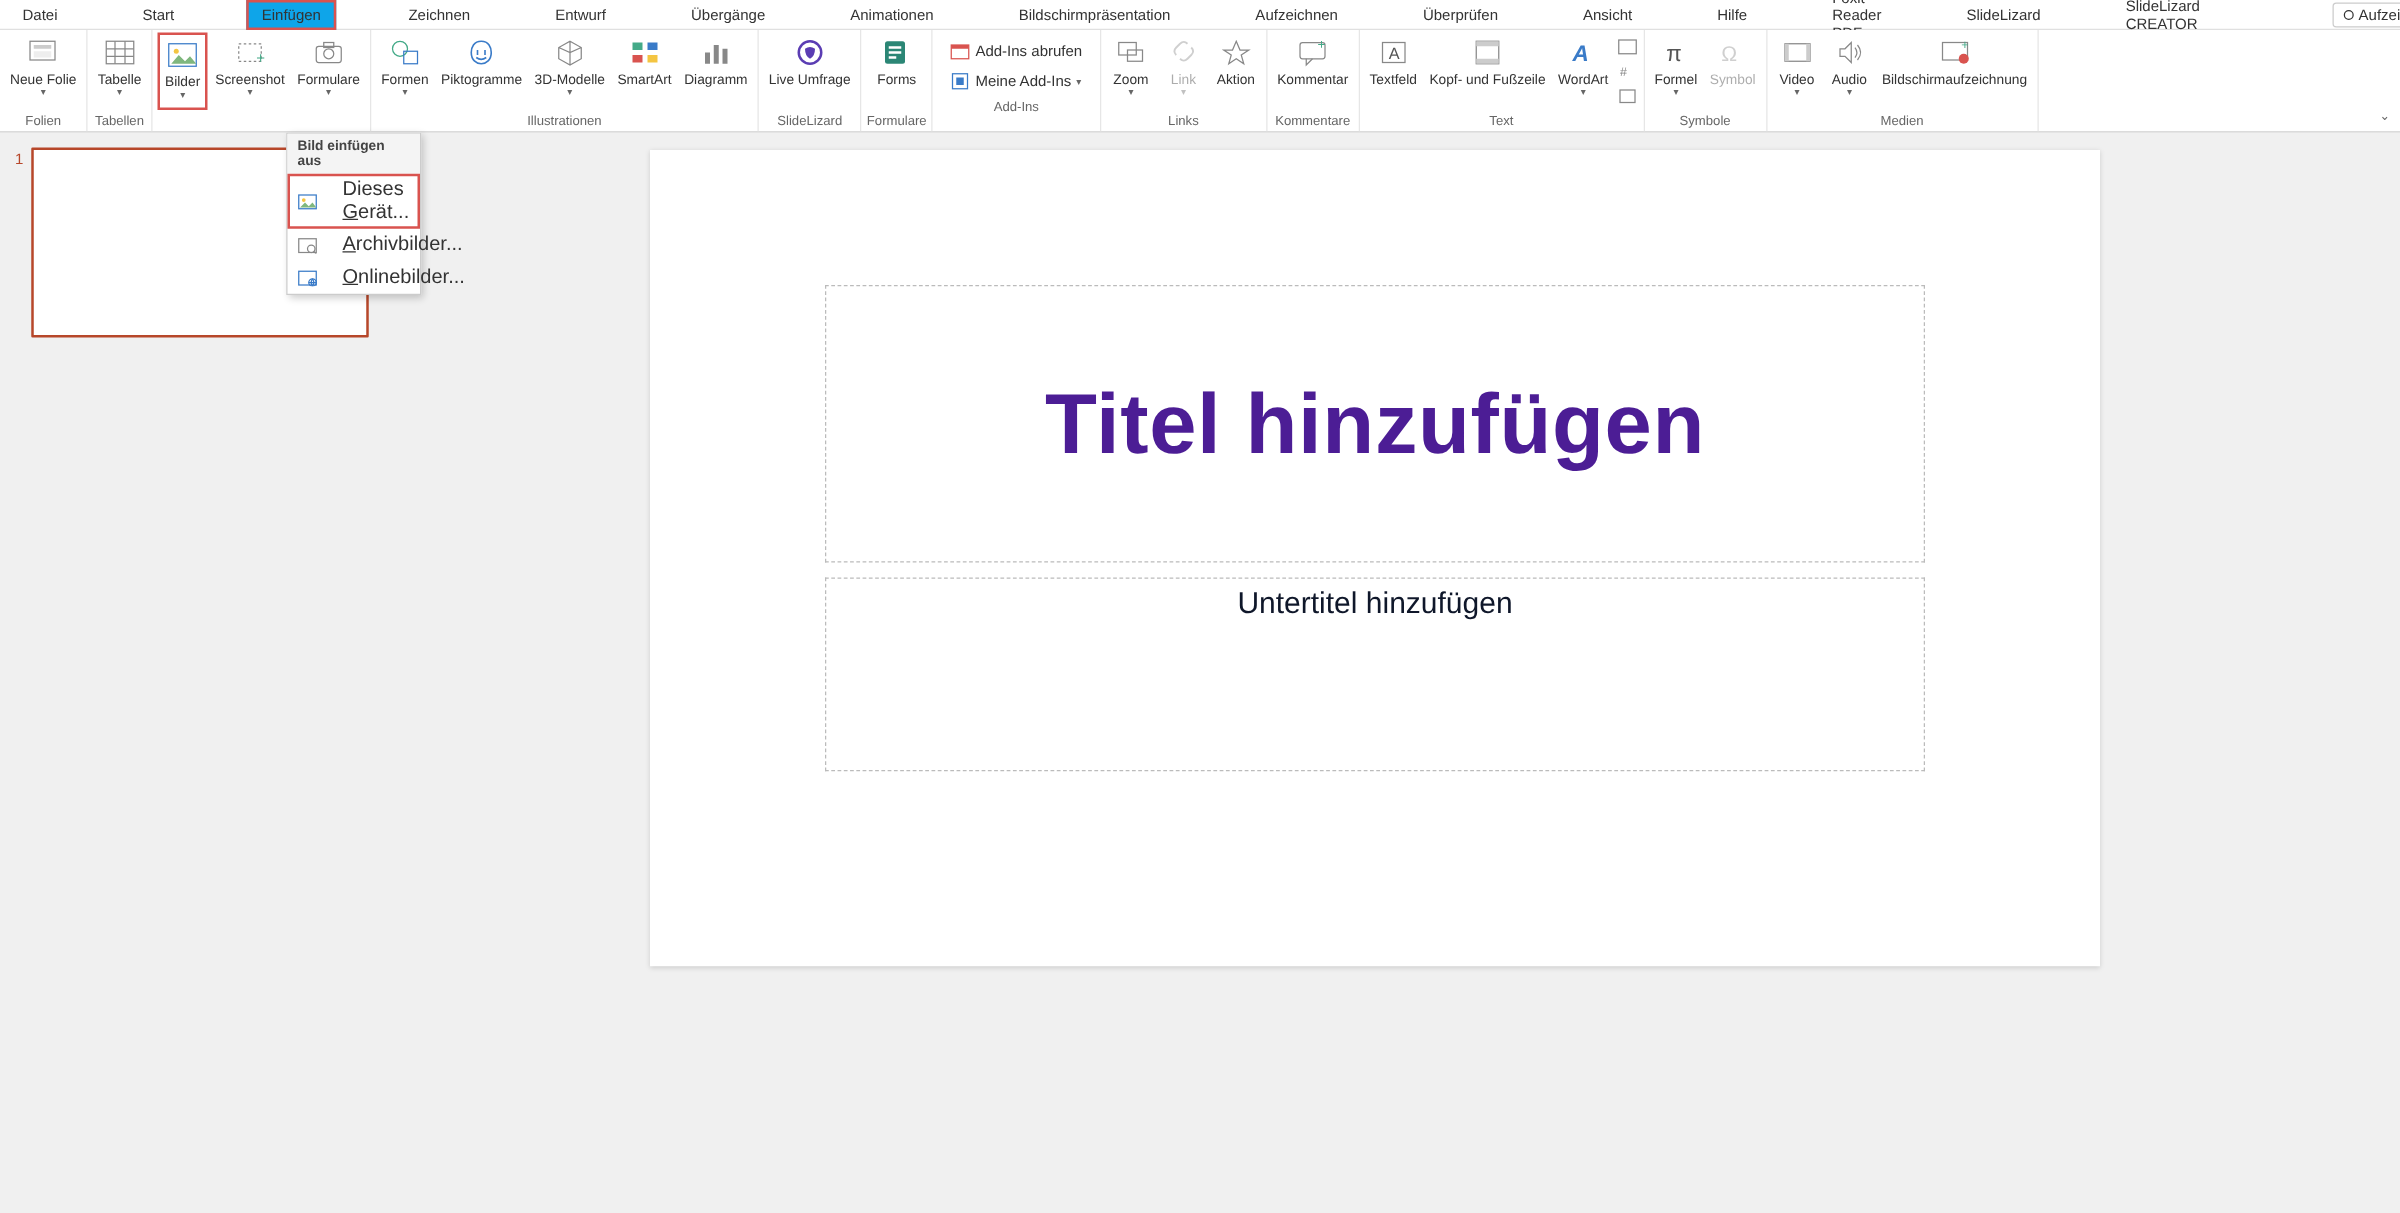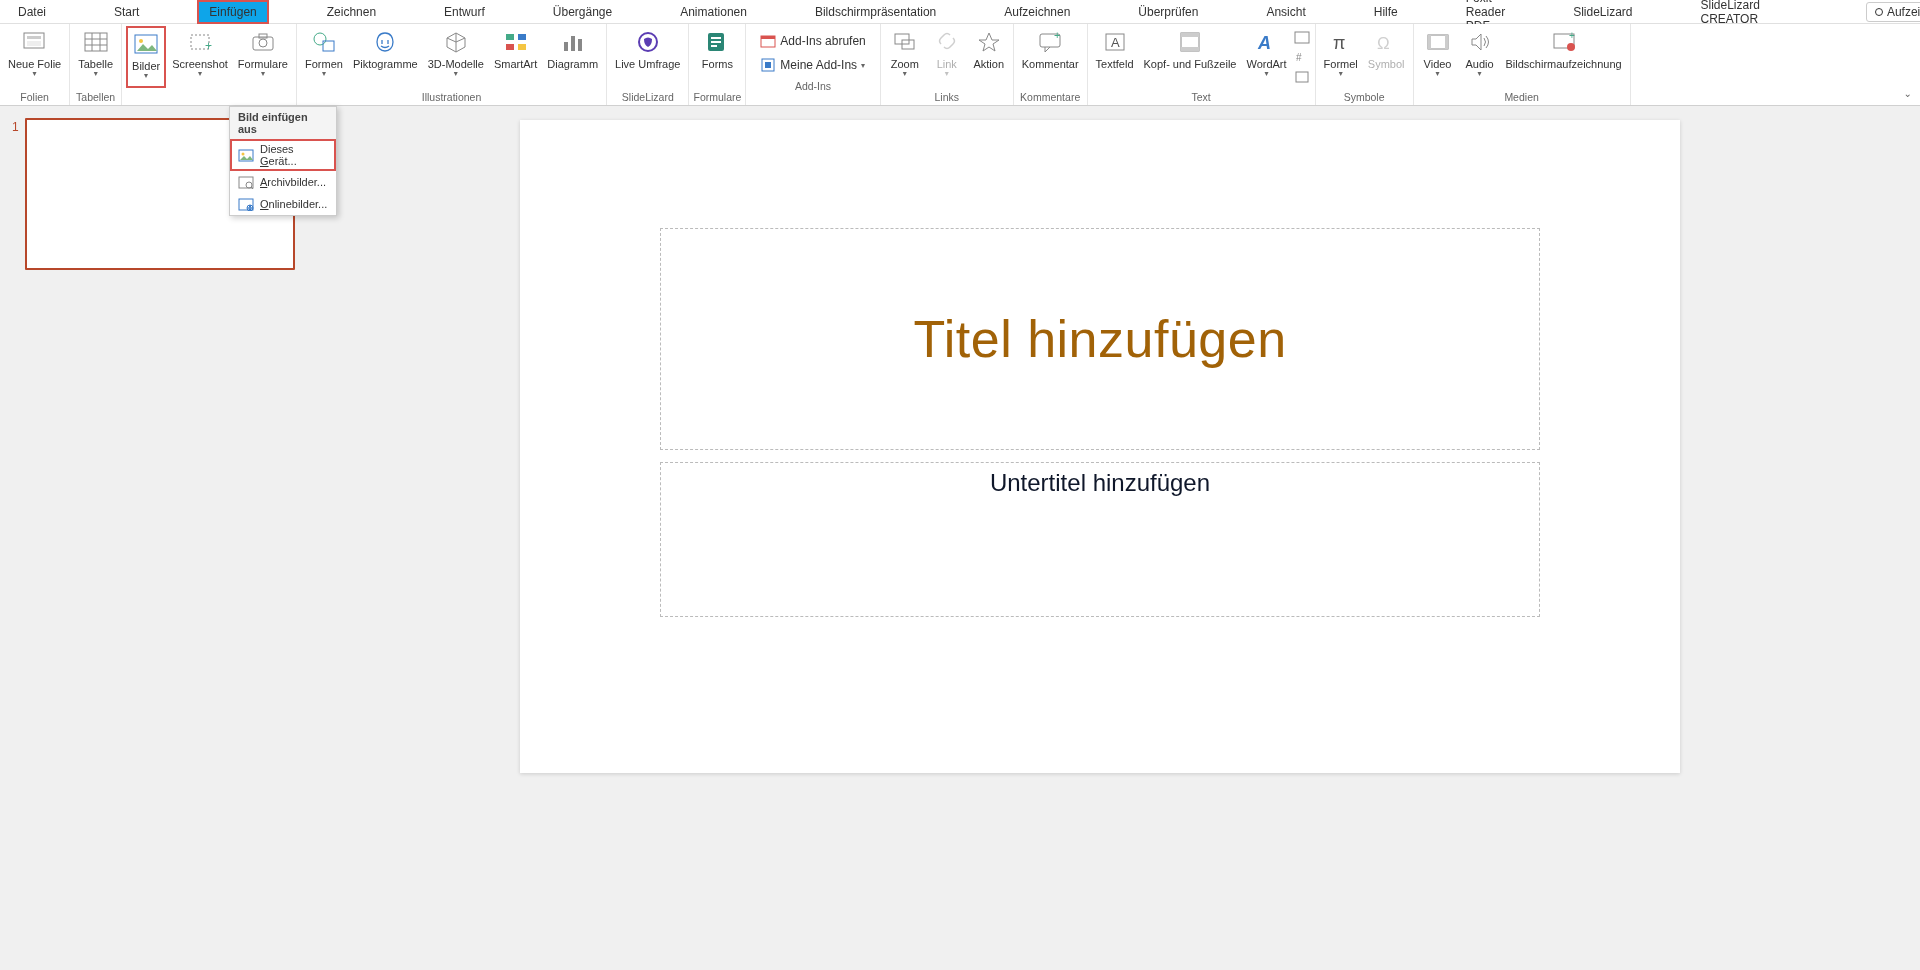--- a/index.html
+++ b/index.html
@@ -29,36 +29,36 @@
 .ribbon-group-label { font-size: 10.5px; color: #666; padding-bottom: 2px; }
 .ribbon-small-col { display: flex; flex-direction: column; gap: 2px; padding: 4px 6px; }
 .ribbon-small-btn { display: flex; align-items: center; gap: 4px; font-size: 12px; height: 22px; padding: 0 4px; }
 .ribbon-caret-right { position: absolute; right: 8px; bottom: 6px; font-size: 10px; color: #666; }
 
 svg { display: block; }
 
 
 .dropdown { position: absolute; top: 106px; left: 193px; width: 108px; background: #fff; border: 1px solid #ccc; box-shadow: 2px 2px 6px rgba(0,0,0,0.2); z-index: 50; margin-left: 36px; }
 .dropdown-header { background: #f4f4f4; padding: 4px 8px; font-size: 11px; font-weight: 600; color: #444; }
-.dropdown-item { display: flex; align-items: center; gap: 6px; padding: 4px 8px; font-size: 11px; }
+.dropdown-item { display: flex; align-items: center; gap: 20px; padding: 4px 8px; font-size: 16px; }
 .dropdown-item.highlighted { border: 2px solid #d9534f; padding: 2px 6px; }
 .dropdown-item .mini-ico { width: 16px; height: 14px; display: flex; align-items: center; justify-content: center; }
 .dropdown-item .txt { flex: 1; }
 .dropdown-item .ul { text-decoration: underline; }
 
 
 .workarea { display: flex; height: calc(100% - 106px); }
 .thumb-panel { width: 310px; padding: 12px; }
 .thumb-wrap { display: flex; gap: 6px; }
 .thumb-num { font-size: 12px; color: #b7472a; padding-top: 2px; }
 .thumb { width: 270px; height: 152px; background: #fff; border: 2px solid #b7472a; border-radius: 1px; }
 .slide-area { flex: 1; display: flex; align-items: flex-start; justify-content: center; padding: 14px 40px 14px 10px; }
 .slide { width: 1160px; height: 653px; background: #fff; box-shadow: 0 1px 4px rgba(0,0,0,0.15); position: relative; }
 .title-box { position: absolute; left: 140px; top: 108px; width: 880px; height: 222px; border: 1px dashed #bbb; display: flex; align-items: center; justify-content: center; }
-.title-box .t { font-size: 52px; color: #a16207; font-weight: 400; letter-spacing: 0.5px; }
+.title-box .t { font-size: 68px; color: #4c1d95; font-weight: 700; letter-spacing: 0.5px; }
 .sub-box { position: absolute; left: 140px; top: 342px; width: 880px; height: 155px; border: 1px dashed #bbb; display: flex; align-items: flex-start; justify-content: center; padding-top: 6px; }
 .sub-box .s { font-size: 24px; color: #0f172a; font-weight: 300; }
 
 .sm-ico { width: 16px; height: 16px; }
 </style>
 </head>
 <body>
 
 <div class="menubar">
   <div class="tab">Datei</div>

